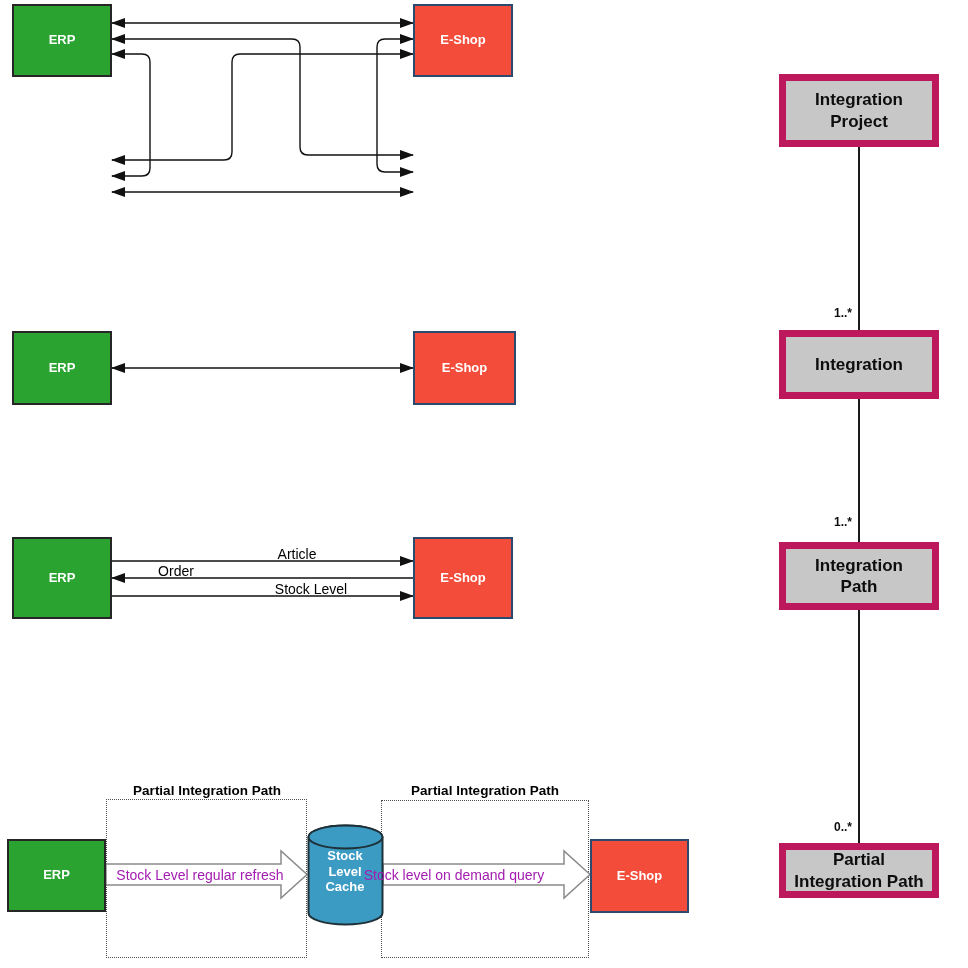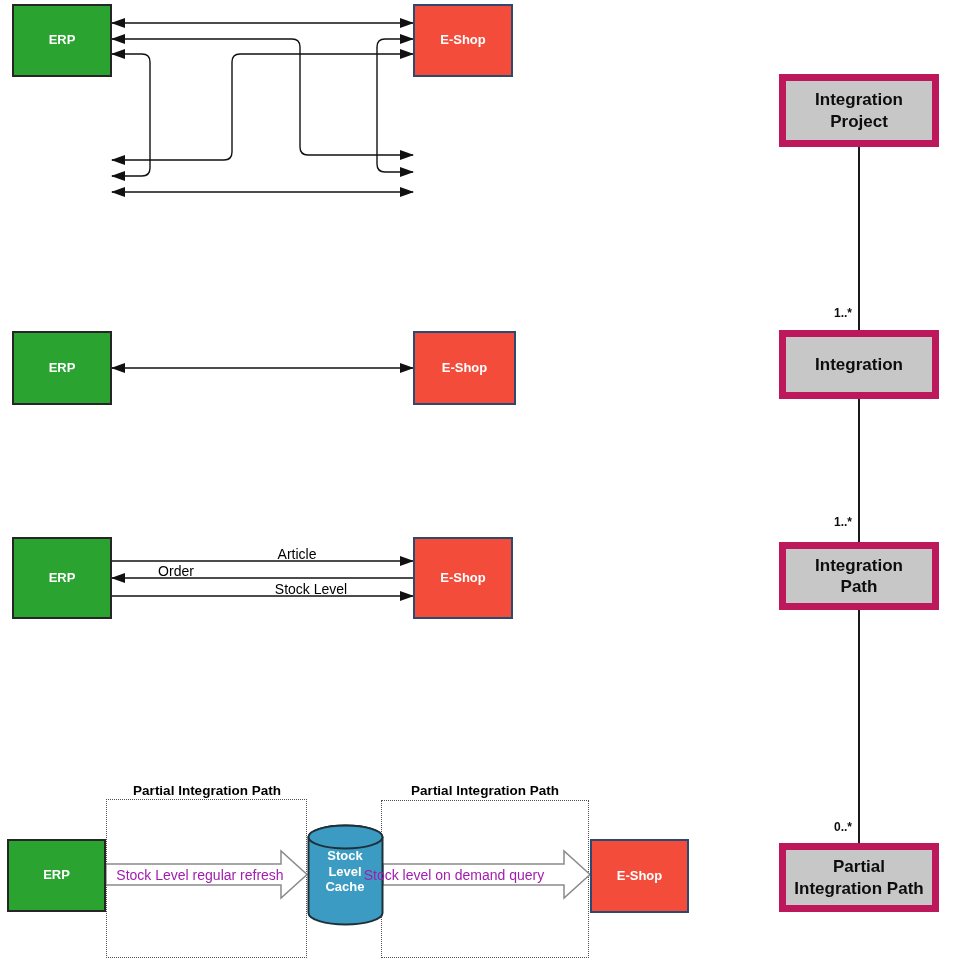--- a/index.html
+++ b/index.html
@@ -115,16 +115,16 @@
 Cache</div>
 
   <div class="hbox" style="left:779px;top:74px;width:160px;height:73px;">Integration
 Project</div>
   <span class="mult" style="left:800px;top:306px;">1..*</span>
   <div class="hbox" style="left:779px;top:330px;width:160px;height:69px;">Integration</div>
   <span class="mult" style="left:800px;top:515px;">1..*</span>
   <div class="hbox" style="left:779px;top:542px;width:160px;height:68px;">Integration
 Path</div>
   <span class="mult" style="left:800px;top:820px;">0..*</span>
-  <div class="hbox" style="left:779px;top:843px;width:160px;height:69px;">Partial
+  <div class="hbox" style="left:779px;top:843px;width:160px;height:55px;">Partial
 Integration Path</div>
 
 </div>
 
 </body></html>

